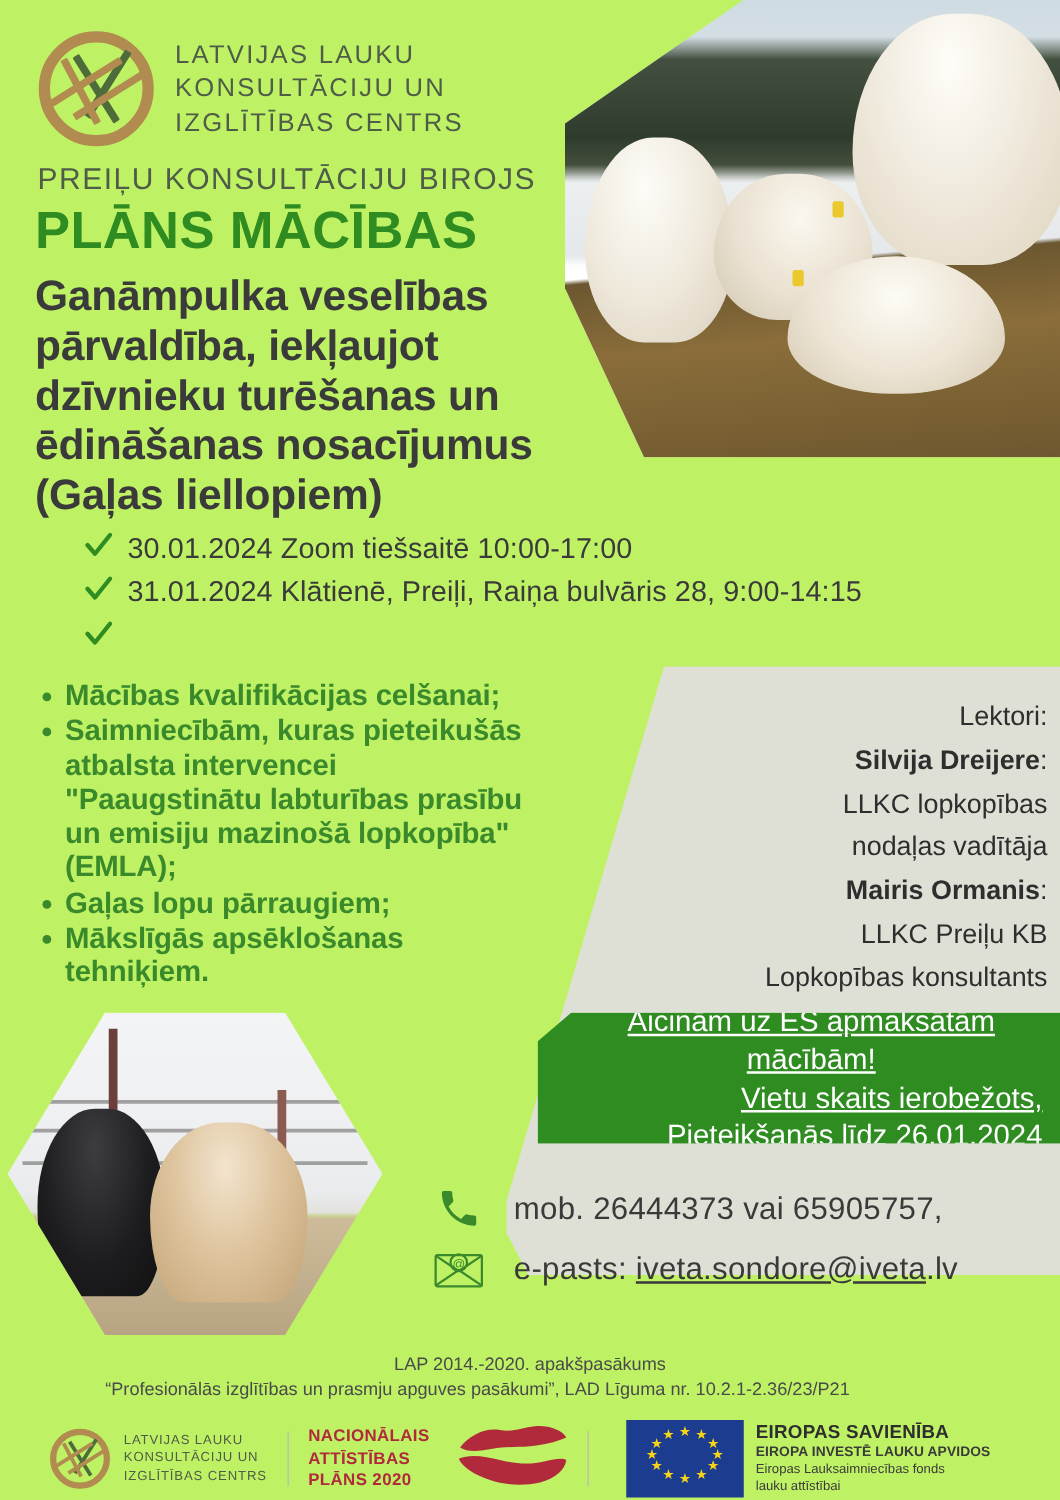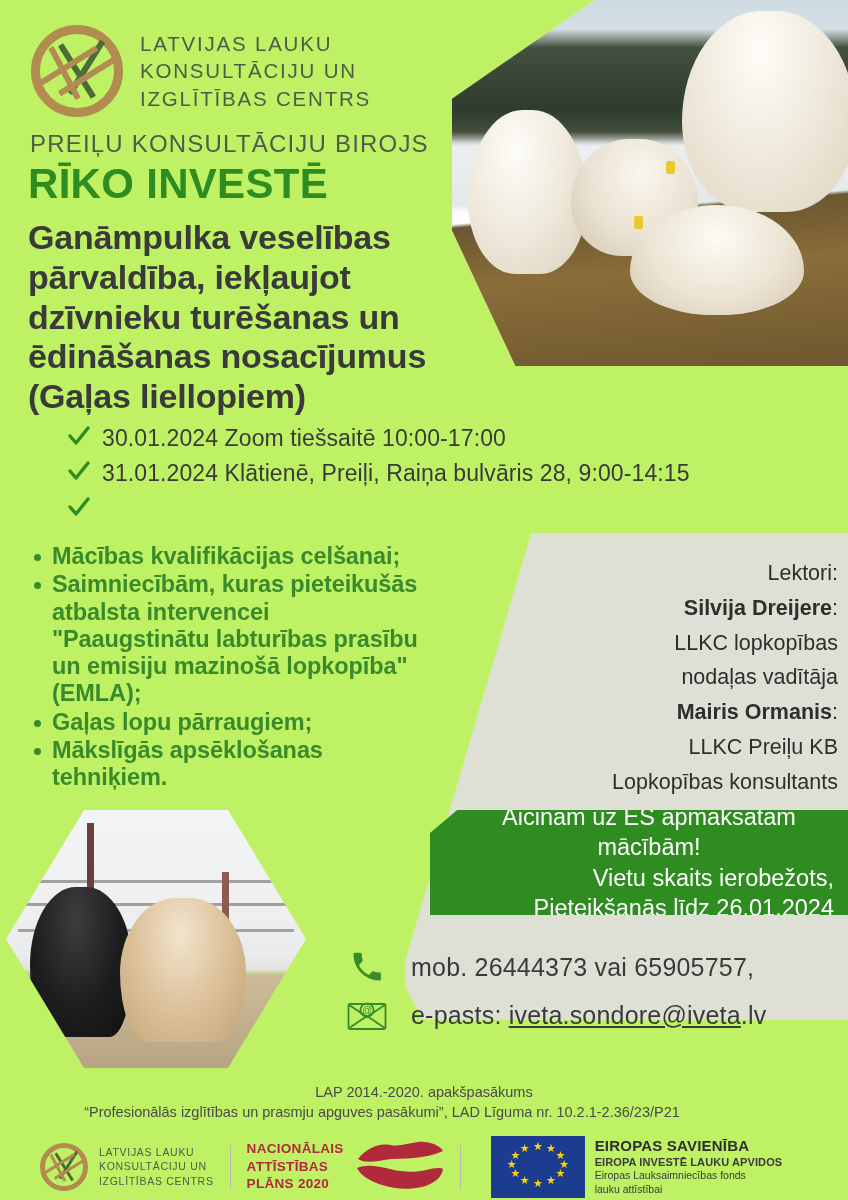--- a/index.html
+++ b/index.html
@@ -122,21 +122,21 @@
   }
   .lectors .nm{font-weight:bold;}
 
   
   .cta{
     position:absolute;left:430px;top:810px;width:418px;height:105px;
     background:#2f8c21;
     clip-path: polygon(6.5% 0%, 100% 0%, 100% 100%, 0% 100%, 0% 22%);
     color:#ffffff;
     display:flex;flex-direction:column;justify-content:center;
-    padding:0 8px 0 0;box-sizing:border-box;
+    padding:0 8px 0 0;box-sizing:border-box;text-decoration:underline;
   }
   .cta div{text-align:right;font-size:23.5px;line-height:1.28;padding-right:6px;}
   .cta div:first-child{text-align:center;padding-left:34px;}
 
   
   .contacts{position:absolute;left:345px;top:946px;display:flex;flex-direction:column;gap:6px;}
   .c-row{display:flex;align-items:center;gap:22px;}
   .c-icon{width:44px;height:42px;flex:0 0 auto;display:flex;align-items:center;justify-content:center;}
   .c-text{color:#3a3a3a;font-size:25px;letter-spacing:.2px;white-space:nowrap;}
   .c-text .mail{text-decoration:underline;}
@@ -154,21 +154,21 @@
   
   .foot-logos{
     position:absolute;left:0;top:1133px;width:848px;height:67px;
     display:flex;align-items:center;
   }
   .fl-llkc{display:flex;align-items:center;gap:9px;margin-left:38px;}
   .fl-llkc .em2{width:52px;height:52px;position:relative;flex:0 0 auto;}
   .fl-llkc .em2 .ring2{position:absolute;inset:2px;border-radius:50%;border:5px solid #b18b4f;box-sizing:border-box;}
   .fl-llkc .txt2{color:#4e5c48;font-size:10.5px;line-height:1.35;letter-spacing:.7px;white-space:pre-line;}
   .divider{width:1px;height:44px;background:#b9b9b9;margin:0 16px;}
-  .fl-nap{display:flex;align-items:center;gap:10px;}
+  .fl-nap{display:flex;align-items:center;gap:20px;}
   .fl-nap .nap-txt{color:#b02a3c;font-size:13.5px;font-weight:bold;line-height:1.3;letter-spacing:.3px;white-space:pre-line;}
   .fl-eu{display:flex;align-items:center;gap:10px;margin-left:14px;}
   .eu-flag{width:94px;height:62px;background:#1b3c8f;position:relative;flex:0 0 auto;}
   .eu-flag .star{position:absolute;color:#f6d316;font-size:11px;line-height:1;}
   .fl-eu .eu-txt .t1{color:#2e2e2e;font-size:15px;font-weight:bold;letter-spacing:.2px;}
   .fl-eu .eu-txt .t2{color:#3a3a3a;font-size:11px;font-weight:bold;letter-spacing:.1px;margin-top:2px;}
   .fl-eu .eu-txt .t3{color:#3a3a3a;font-size:10.5px;line-height:1.25;white-space:pre-line;margin-top:1px;}
 </style>
 </head>
 <body>
@@ -194,21 +194,21 @@
       <div class="stick" style="width:66px;height:6px;background:#b18b4f;transform:translate(-50%,-50%) rotate(-32deg) translate(-4px,-9px);"></div>
       <div class="stick" style="width:66px;height:6px;background:#b18b4f;transform:translate(-50%,-50%) rotate(-32deg) translate(6px,10px);"></div>
       <div class="stick" style="width:58px;height:6px;background:#b18b4f;transform:translate(-50%,-50%) rotate(62deg) translate(-4px,12px);"></div>
     </div>
     <div class="logo-text">LATVIJAS LAUKU
 KONSULTĀCIJU UN
 IZGLĪTĪBAS CENTRS</div>
   </div>
 
   <div class="office">PREIĻU KONSULTĀCIJU BIROJS</div>
-  <div class="riko">RĪKO INVESTĒ</div>
+  <div class="riko">PLĀNS MĀCĪBAS</div>
   <div class="course-title">Ganāmpulka veselības
 pārvaldība, iekļaujot
 dzīvnieku turēšanas un
 ēdināšanas nosacījumus
 (Gaļas liellopiem)</div>
 
   <div class="dates">
     <div class="date-row">
       <span class="check">
         <svg width="22" height="24" viewBox="0 0 22 24">

